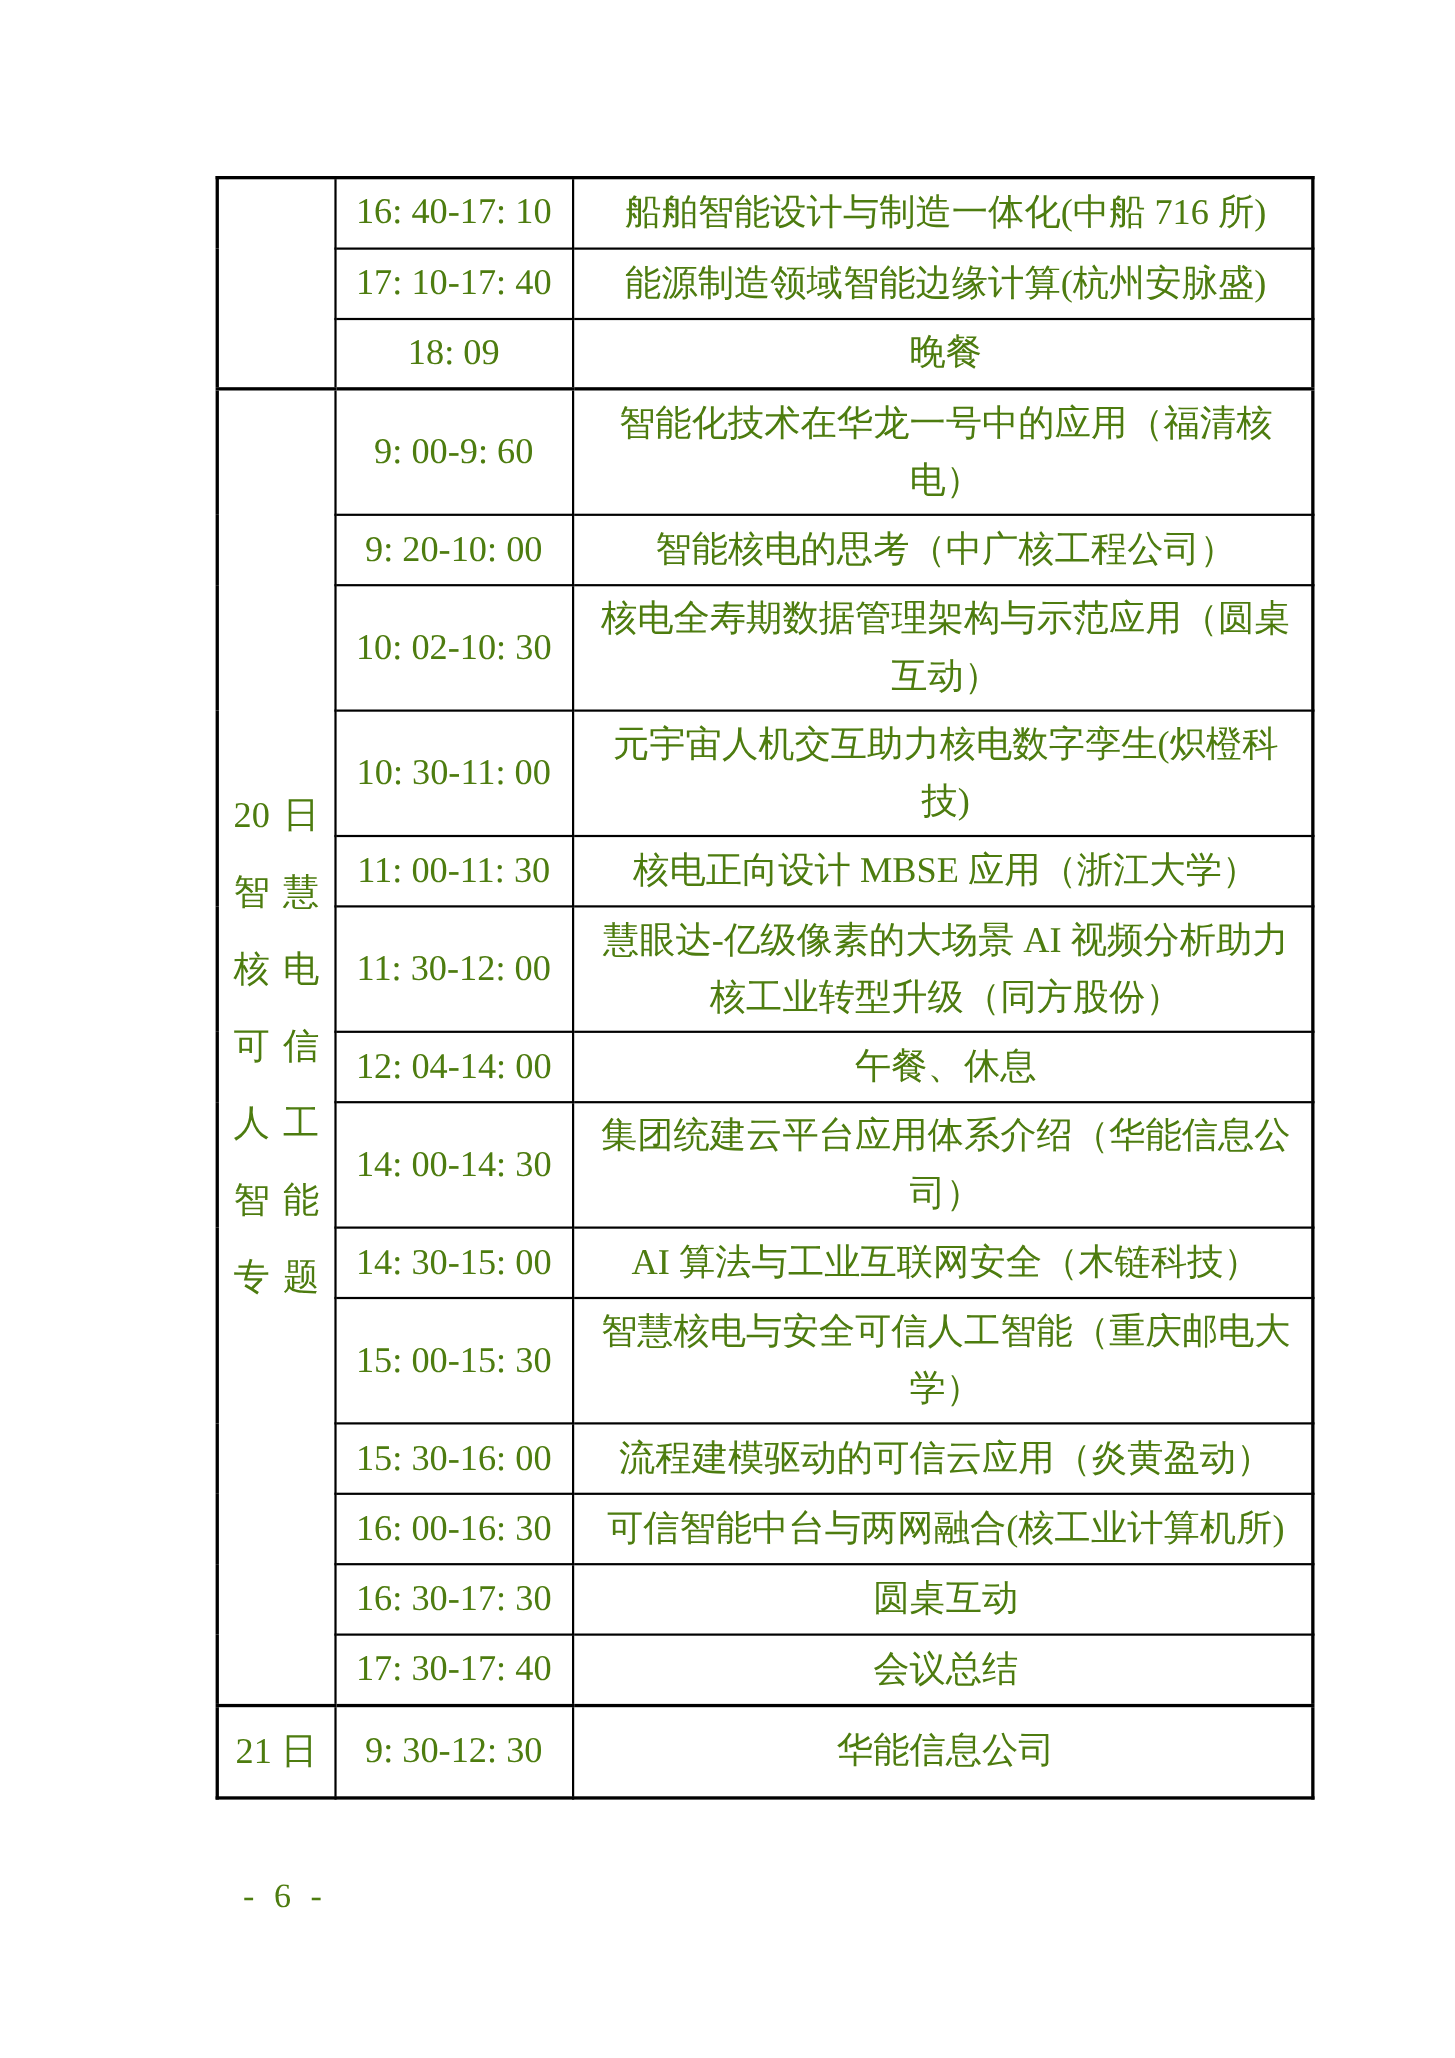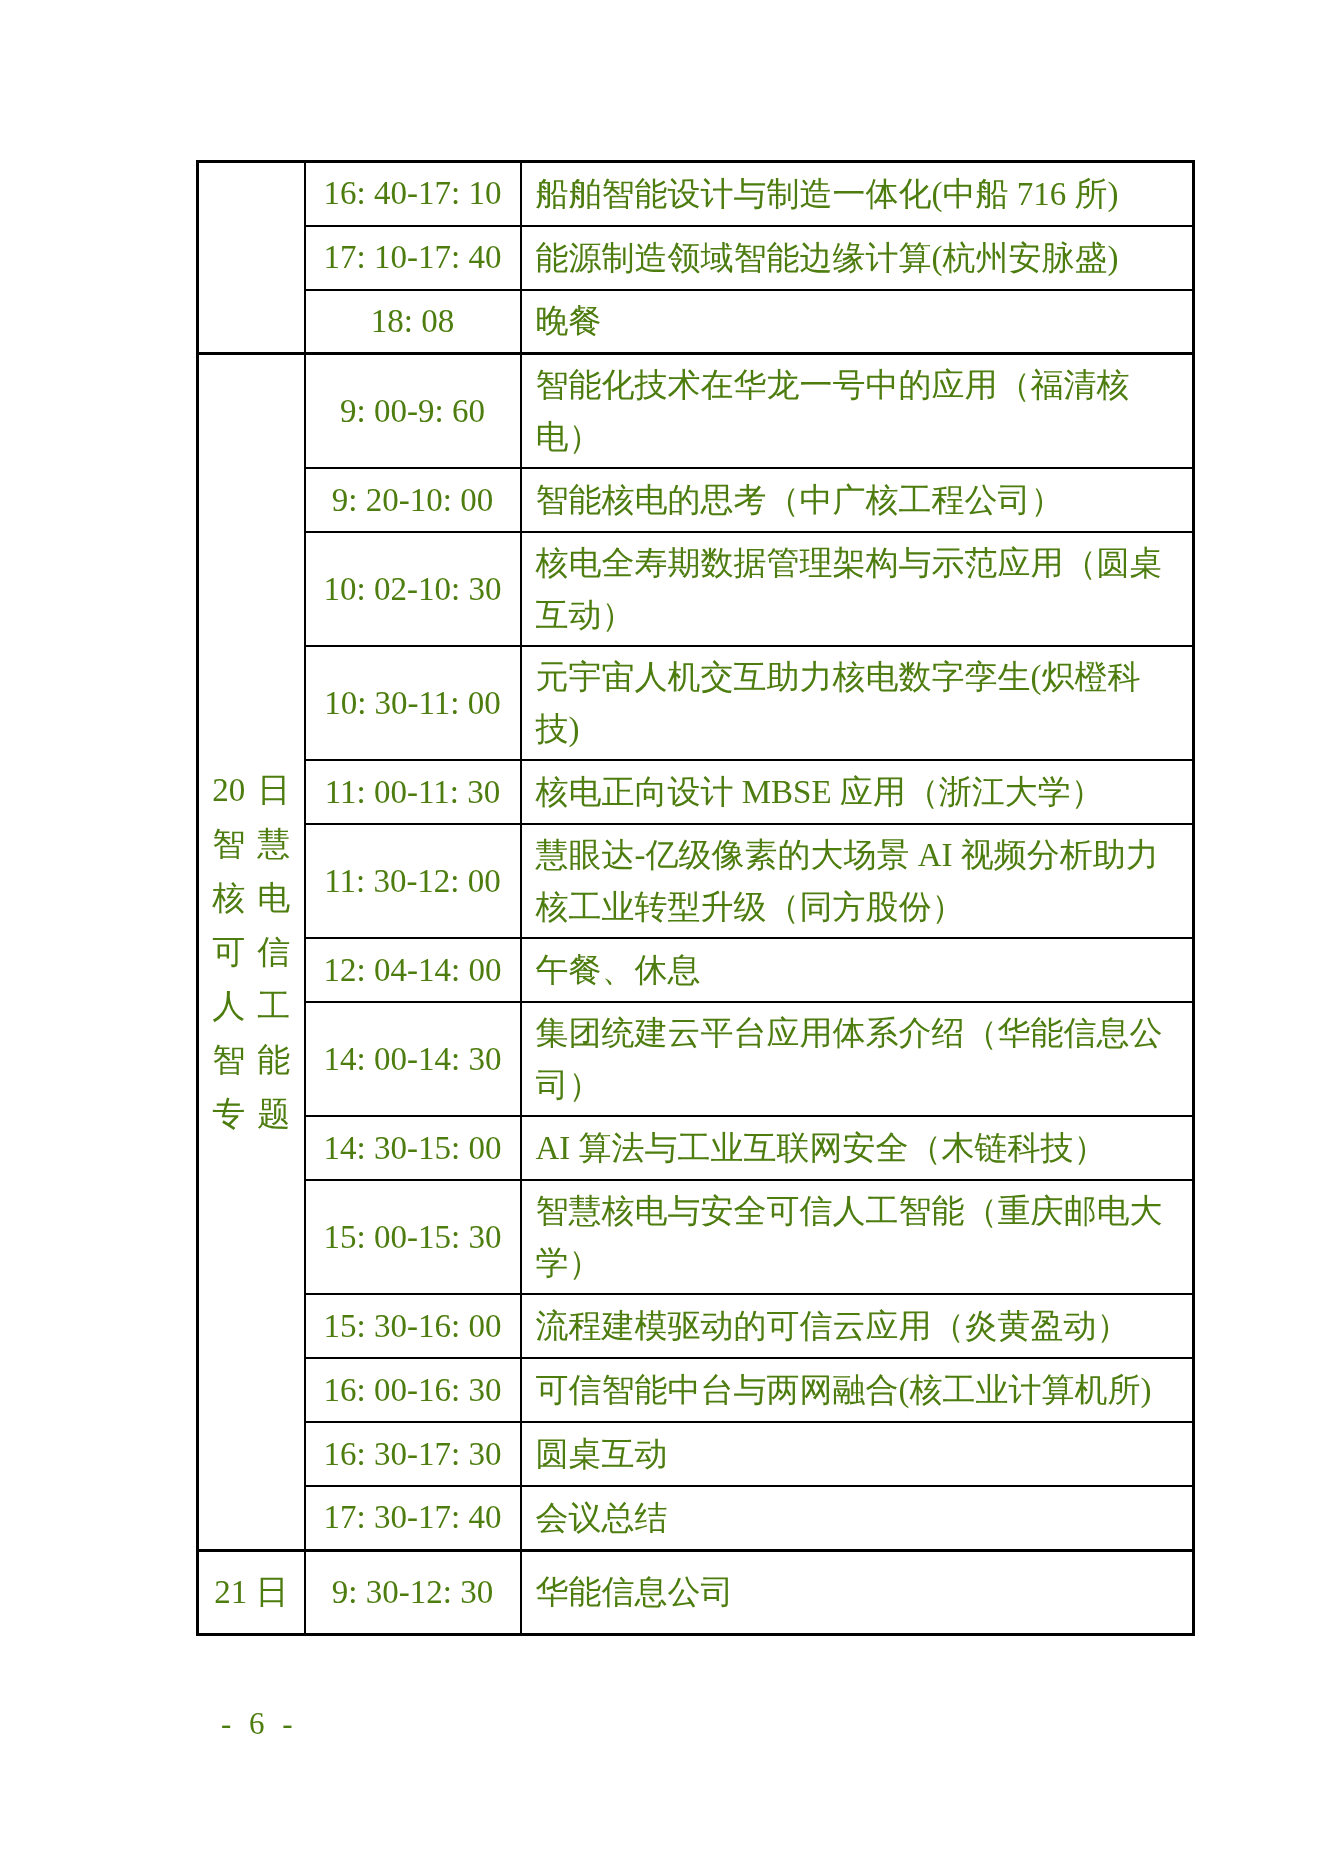--- a/index.html
+++ b/index.html
@@ -40,30 +40,30 @@
   td.day-cell {
     text-align: center;
     padding: 0;
   }
   td.time-cell {
     text-align: center;
     padding: 2px 4px;
     white-space: nowrap;
   }
   td.session-cell {
-    text-align: left;
+    text-align: center;
     padding: 4px 8px 4px 14px;
     line-height: 52px;
   }
   .day-lines {
     display: flex;
     flex-direction: column;
     justify-content: center;
     align-items: center;
-    gap: 0;
+    gap: 16px;
   }
   .day-line {
     width: 78px;
     line-height: 54px;
     text-align: justify;
     text-align-last: justify;
     -moz-text-align-last: justify;
   }
   .footer-num {
     position: absolute;
@@ -90,21 +90,21 @@
       <tr class="single">
         <td class="day-cell" rowspan="3"></td>
         <td class="time-cell">16: 40-17: 10</td>
         <td class="session-cell">船舶智能设计与制造一体化(中船 716 所)</td>
       </tr>
       <tr class="single">
         <td class="time-cell">17: 10-17: 40</td>
         <td class="session-cell">能源制造领域智能边缘计算(杭州安脉盛)</td>
       </tr>
       <tr class="single">
-        <td class="time-cell">18: 08</td>
+        <td class="time-cell">18: 09</td>
         <td class="session-cell">晚餐</td>
       </tr>
 
       <tr class="single sec">
         <td class="day-cell" rowspan="14">
           <div class="day-lines">
             <div class="day-line">20 日</div>
             <div class="day-line">智 慧</div>
             <div class="day-line">核 电</div>
             <div class="day-line">可 信</div>

